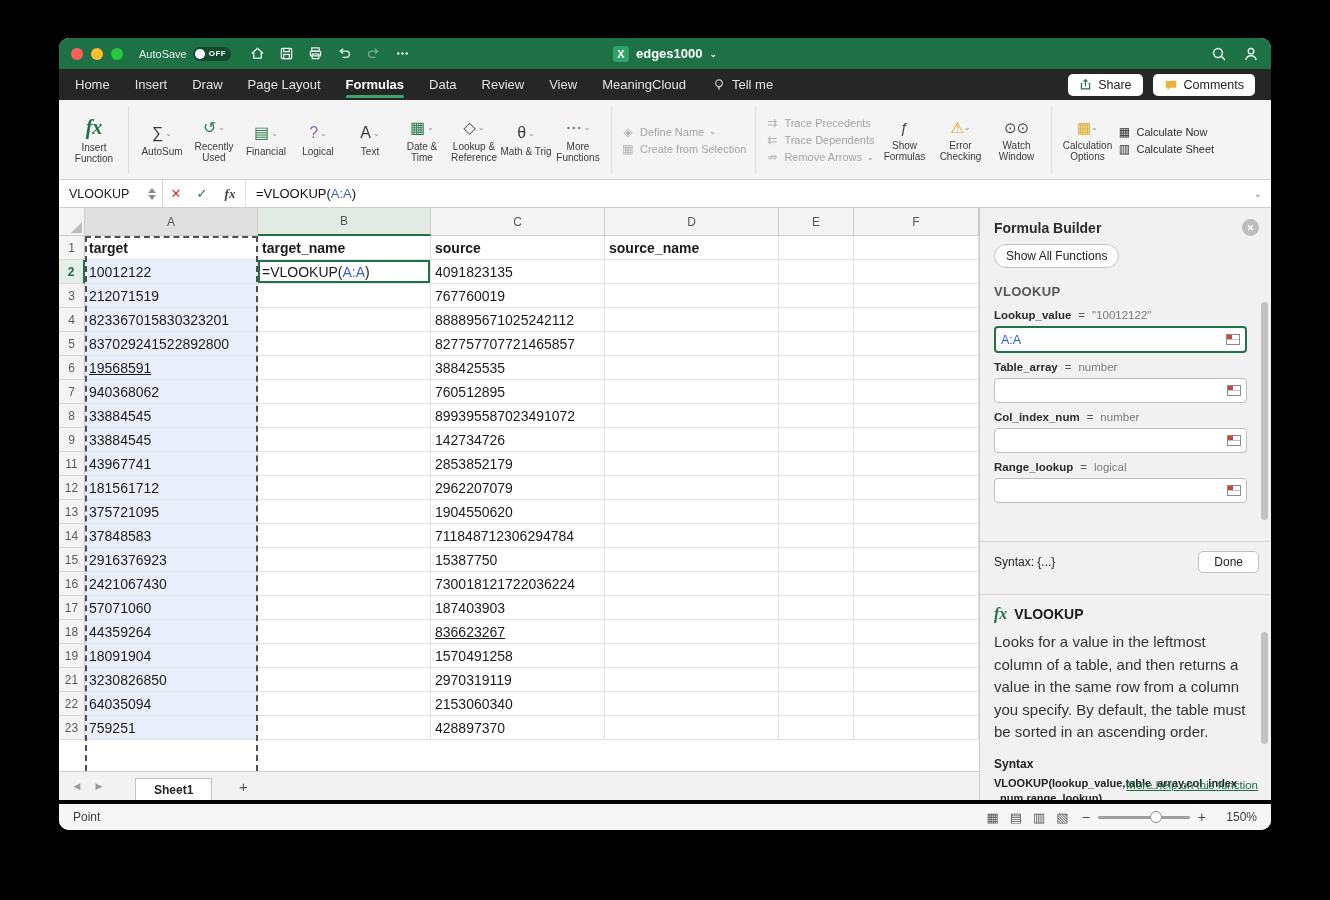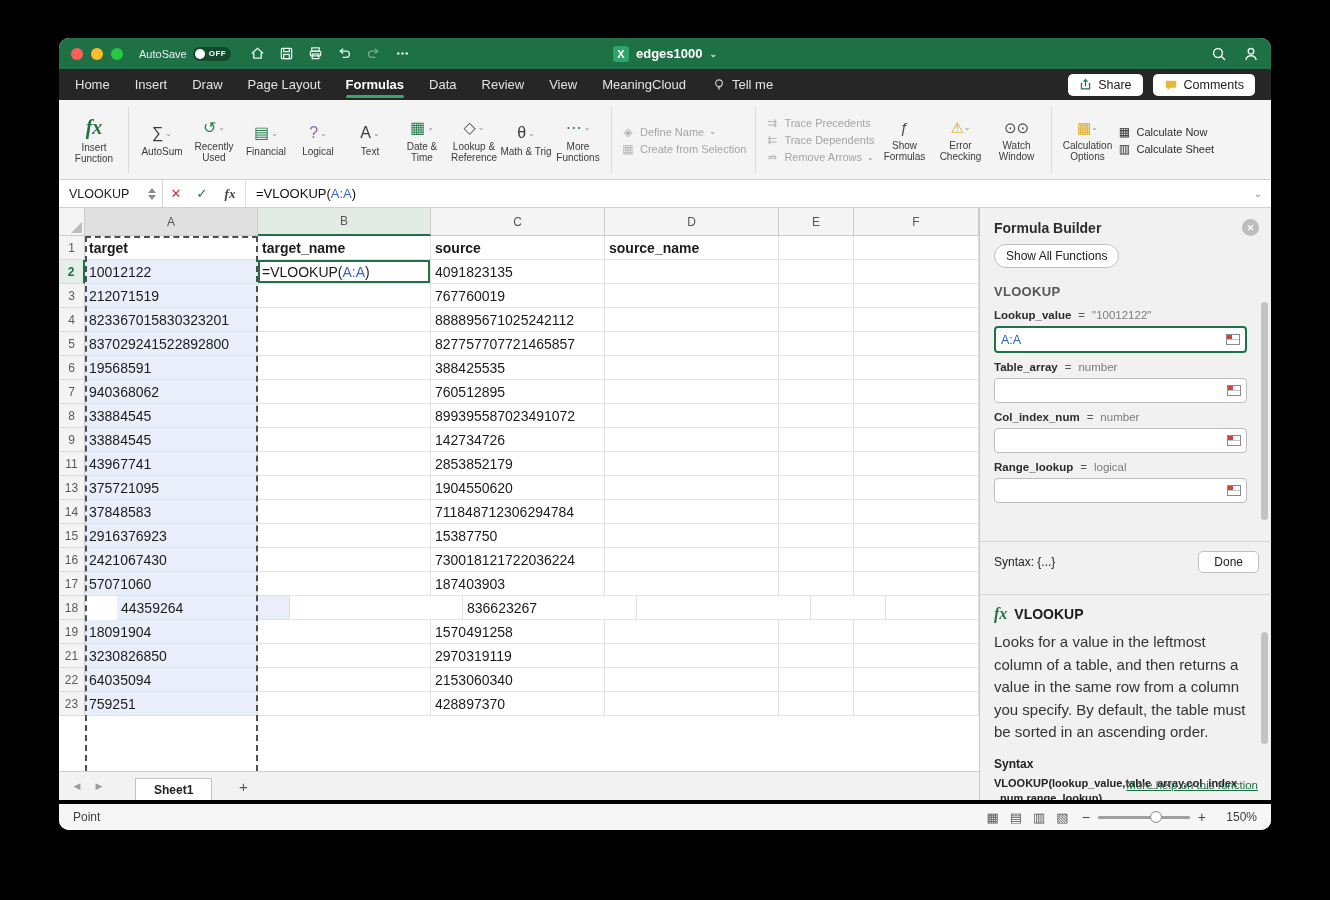--- a/index.html
+++ b/index.html
@@ -496,21 +496,21 @@
             <div class="rownum">5</div>
             <div class="cell ref-fill" style="width: 173px; flex: 0 0 173px;">837029241522892800</div>
             <div class="cell" style="width: 173px; flex: 0 0 173px;"></div>
             <div class="cell" style="width: 174px; flex: 0 0 174px;">827757707721465857</div>
             <div class="cell" style="width: 174px; flex: 0 0 174px;"></div>
             <div class="cell" style="width: 75px; flex: 0 0 75px;"></div>
             <div class="cell" style="flex: 1 1 0%; min-width: 0px;"></div>
           </div>
           <div class="grow">
             <div class="rownum">6</div>
-            <div class="cell ref-fill" style="width: 173px; flex: 0 0 173px;">19568591</div>
+            <div class="cell ref-fill" style="width: 173px; flex: 0 0 173px; text-decoration: underline;">19568591</div>
             <div class="cell" style="width: 173px; flex: 0 0 173px;"></div>
             <div class="cell" style="width: 174px; flex: 0 0 174px;">388425535</div>
             <div class="cell" style="width: 174px; flex: 0 0 174px;"></div>
             <div class="cell" style="width: 75px; flex: 0 0 75px;"></div>
             <div class="cell" style="flex: 1 1 0%; min-width: 0px;"></div>
           </div>
           <div class="grow">
             <div class="rownum">7</div>
             <div class="cell ref-fill" style="width: 173px; flex: 0 0 173px;">940368062</div>
             <div class="cell" style="width: 173px; flex: 0 0 173px;"></div>
@@ -540,20 +540,29 @@
           <div class="grow">
             <div class="rownum">11</div>
             <div class="cell ref-fill" style="width: 173px; flex: 0 0 173px;">43967741</div>
             <div class="cell" style="width: 173px; flex: 0 0 173px;"></div>
             <div class="cell" style="width: 174px; flex: 0 0 174px;">2853852179</div>
             <div class="cell" style="width: 174px; flex: 0 0 174px;"></div>
             <div class="cell" style="width: 75px; flex: 0 0 75px;"></div>
             <div class="cell" style="flex: 1 1 0%; min-width: 0px;"></div>
           </div>
           <div class="grow">
+            <div class="rownum">12</div>
+            <div class="cell ref-fill" style="width: 173px; flex: 0 0 173px;">181561712</div>
+            <div class="cell" style="width: 173px; flex: 0 0 173px;"></div>
+            <div class="cell" style="width: 174px; flex: 0 0 174px;">2962207079</div>
+            <div class="cell" style="width: 174px; flex: 0 0 174px;"></div>
+            <div class="cell" style="width: 75px; flex: 0 0 75px;"></div>
+            <div class="cell" style="flex: 1 1 0%; min-width: 0px;"></div>
+          </div>
+          <div class="grow">
             <div class="rownum">13</div>
             <div class="cell ref-fill" style="width: 173px; flex: 0 0 173px;">375721095</div>
             <div class="cell" style="width: 173px; flex: 0 0 173px;"></div>
             <div class="cell" style="width: 174px; flex: 0 0 174px;">1904550620</div>
             <div class="cell" style="width: 174px; flex: 0 0 174px;"></div>
             <div class="cell" style="width: 75px; flex: 0 0 75px;"></div>
             <div class="cell" style="flex: 1 1 0%; min-width: 0px;"></div>
           </div>
           <div class="grow">
             <div class="rownum">14</div>
@@ -586,23 +595,23 @@
             <div class="rownum">17</div>
             <div class="cell ref-fill" style="width: 173px; flex: 0 0 173px;">57071060</div>
             <div class="cell" style="width: 173px; flex: 0 0 173px;"></div>
             <div class="cell" style="width: 174px; flex: 0 0 174px;">187403903</div>
             <div class="cell" style="width: 174px; flex: 0 0 174px;"></div>
             <div class="cell" style="width: 75px; flex: 0 0 75px;"></div>
             <div class="cell" style="flex: 1 1 0%; min-width: 0px;"></div>
           </div>
           <div class="grow">
             <div class="rownum">18</div>
-            <div class="cell ref-fill" style="width: 173px; flex: 0 0 173px; margin-left: 32px;">44359264</div>
-            <div class="cell" style="width: 173px; flex: 0 0 173px;"></div>
-            <div class="cell" style="width: 174px; flex: 0 0 174px;">836623267</div>
+            <div class="cell ref-fill" style="width: 173px; flex: 0 0 173px;">44359264</div>
+            <div class="cell" style="width: 173px; flex: 0 0 173px;"></div>
+            <div class="cell" style="width: 174px; flex: 0 0 174px; text-decoration: underline;">836623267</div>
             <div class="cell" style="width: 174px; flex: 0 0 174px;"></div>
             <div class="cell" style="width: 75px; flex: 0 0 75px;"></div>
             <div class="cell" style="flex: 1 1 0%; min-width: 0px;"></div>
           </div>
           <div class="grow">
             <div class="rownum">19</div>
             <div class="cell ref-fill" style="width: 173px; flex: 0 0 173px;">18091904</div>
             <div class="cell" style="width: 173px; flex: 0 0 173px;"></div>
             <div class="cell" style="width: 174px; flex: 0 0 174px;">1570491258</div>
             <div class="cell" style="width: 174px; flex: 0 0 174px;"></div>

